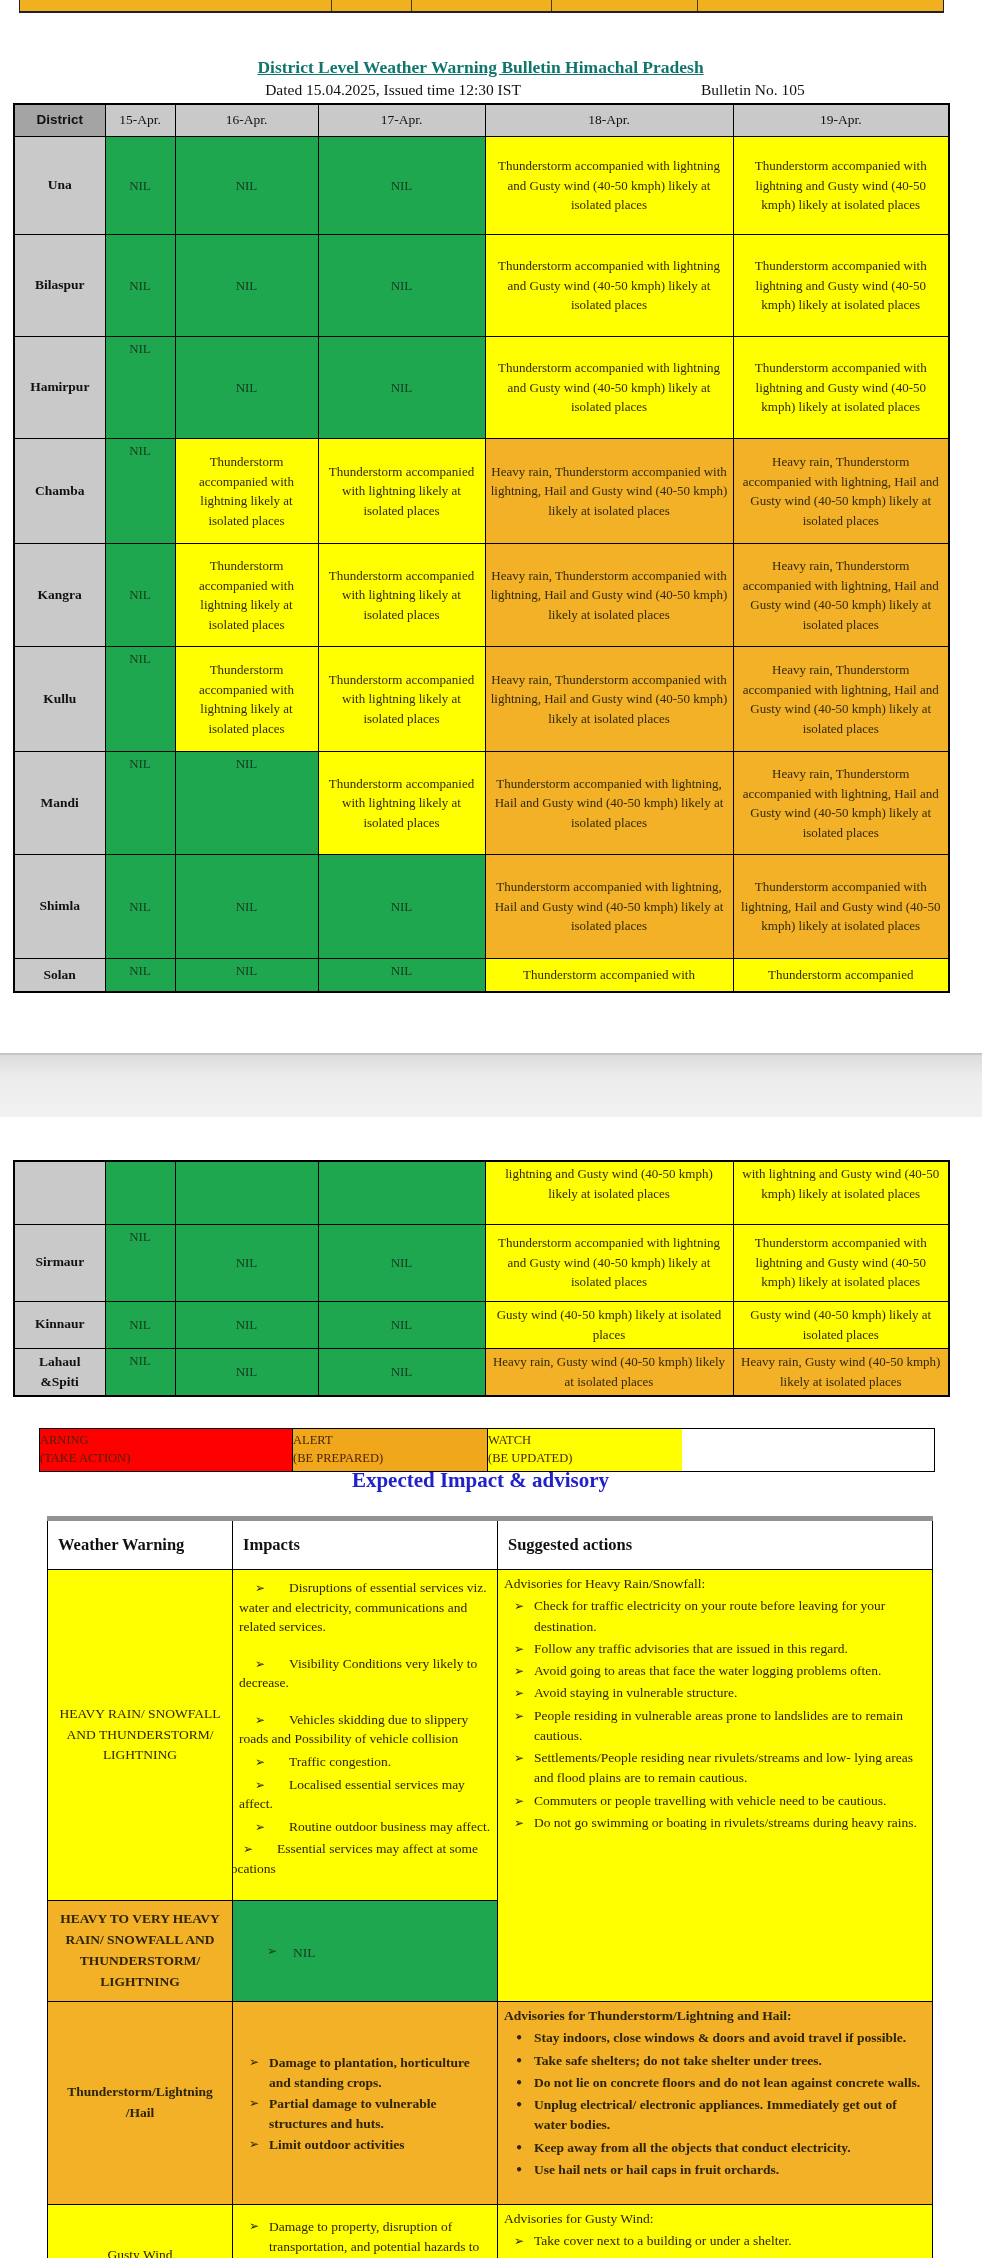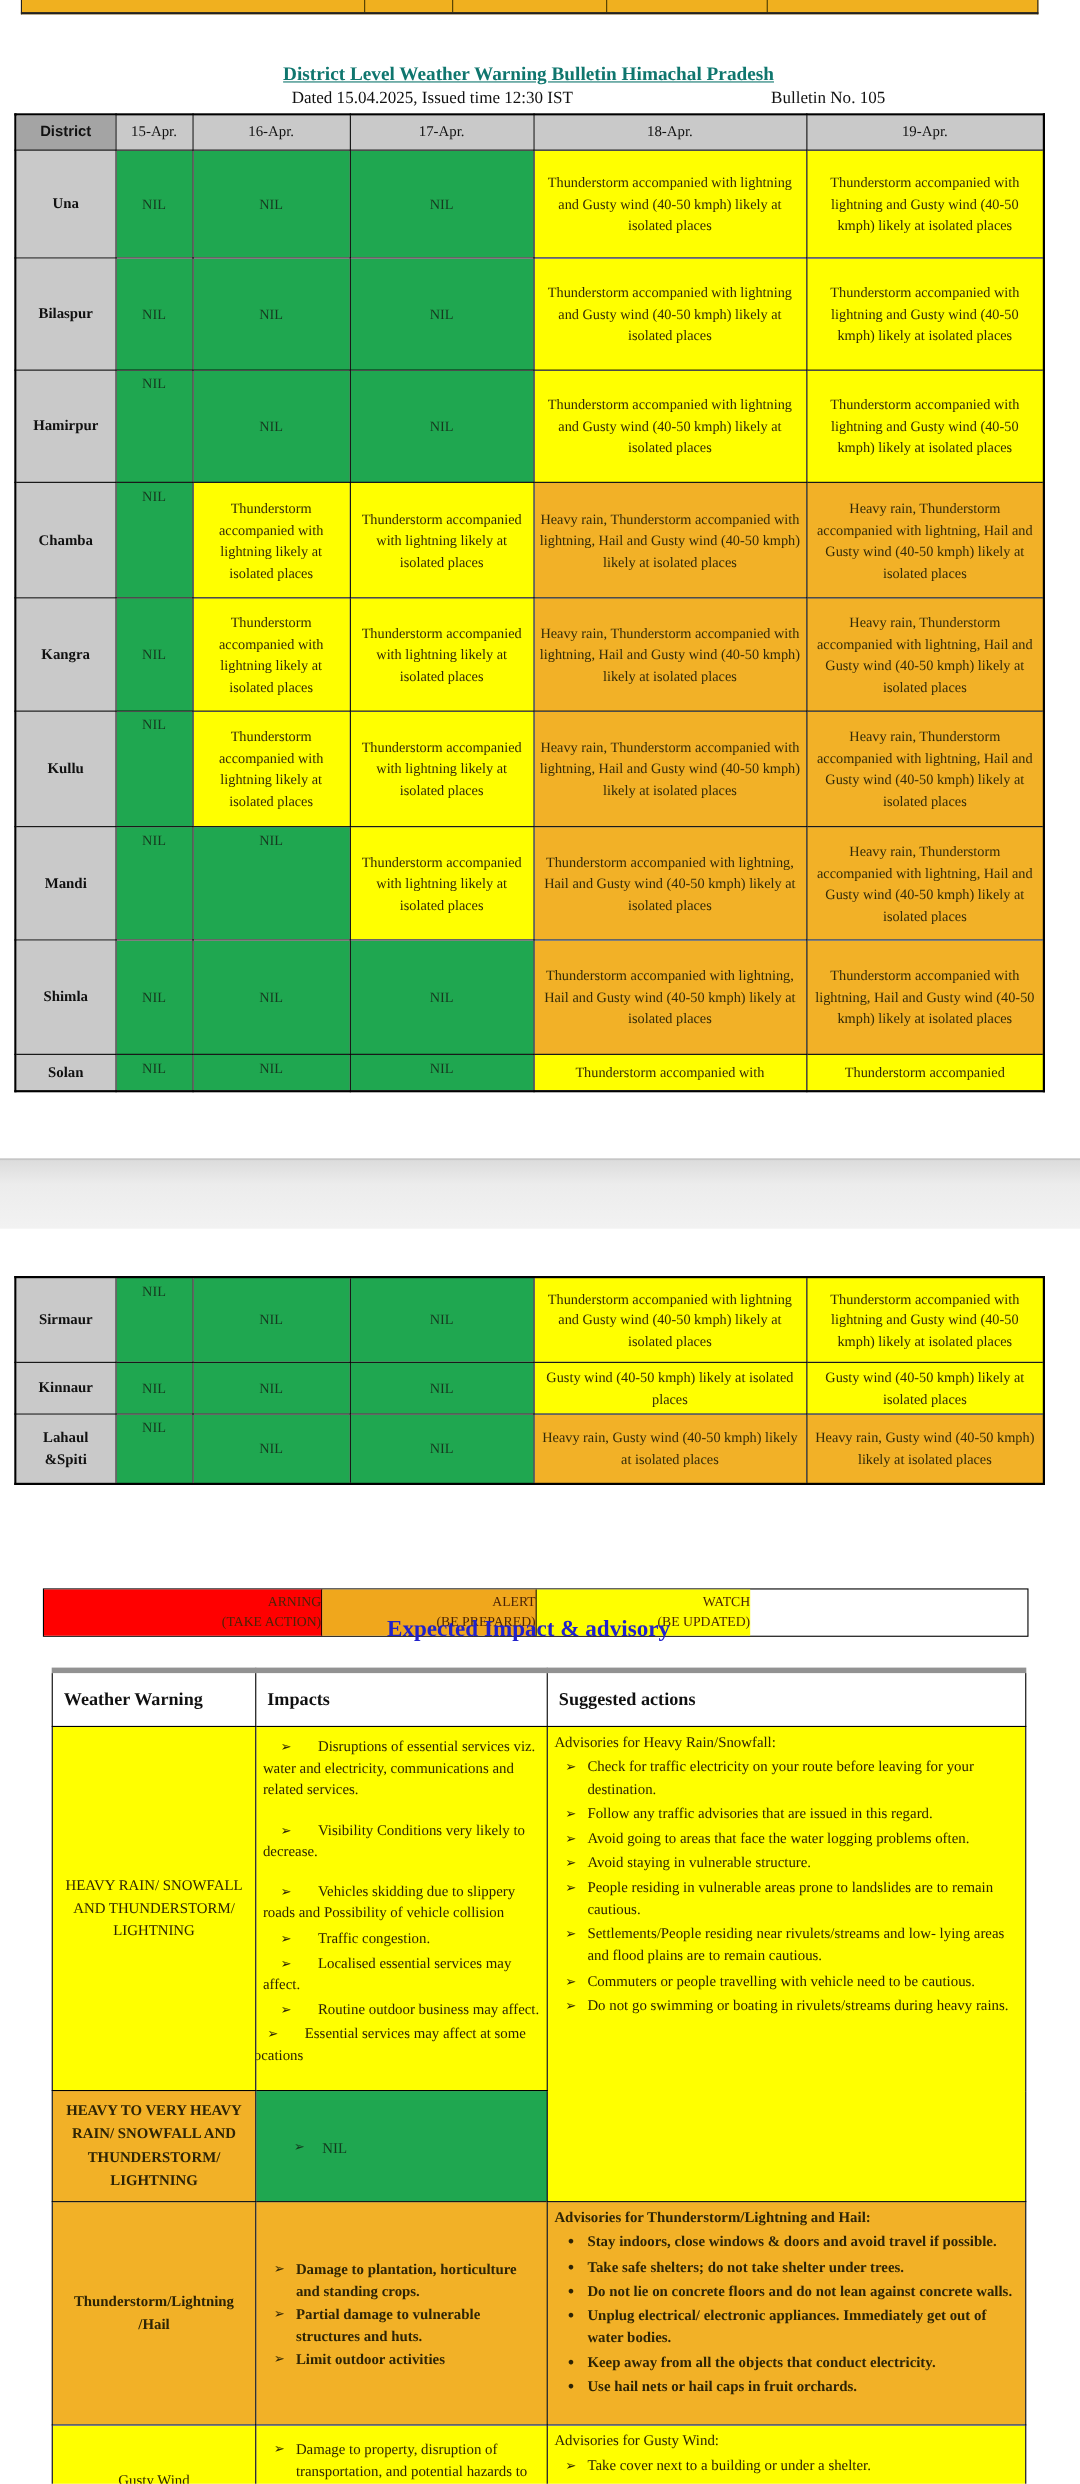--- a/index.html
+++ b/index.html
@@ -34,21 +34,21 @@
   #t1{top:103px;}
   #t2{top:1160px;}
 
   
   .page-band{position:absolute;left:0;top:1053px;width:982px;height:62px;
              background:linear-gradient(180deg,#dcdcdc 0%,#ececec 35%,#f2f2f2 100%);
              border-top:2px solid #c6c6c6;}
 
   
   .legend{position:absolute;left:39px;top:1428px;width:894px;display:flex;border:1px solid #000;
-          text-align:right;font-size:12.5px;line-height:1.4;color:#4a2407;margin-top:16px;}
+          text-align:left;font-size:12.5px;line-height:1.4;color:#4a2407;}
   .legend .cell{padding:3px 0 4px;border-right:1px solid #000;}
   .legend .cell:last-child{border-right:none;}
   .lg0{width:252px;background:#ff0000;}
   .lg1{width:194px;background:#f0a71c;}
   .lg2{width:194px;background:#ffff00;}
   .lg3{width:254px;background:#1fa750;}
 
   .impact-title{position:absolute;left:13px;top:1468px;width:935px;text-align:center;
                 font-size:21px;font-weight:bold;color:#2121cb;}
 
@@ -199,37 +199,45 @@
   <table class="wtable" id="t2">
     <colgroup>
         <col style="width:91px">
         <col style="width:70px">
         <col style="width:143px">
         <col style="width:167px">
         <col style="width:248px">
         <col style="width:216px">
       </colgroup>
     <tbody>
+        <tr style="height:63px">
+      <td class="dist"></td>
+      <td data-level="green"></td>
+      <td data-level="green"></td>
+      <td data-level="green"></td>
+      <td data-level="yellow top">lightning and Gusty wind (40-50 kmph) likely at isolated places</td>
+      <td data-level="yellow top">with lightning and Gusty wind (40-50 kmph) likely at isolated places</td>
+    </tr>
     <tr style="height:77px">
       <td class="dist">Sirmaur</td>
       <td data-level="green top">NIL</td>
       <td data-level="green">NIL</td>
       <td data-level="green">NIL</td>
       <td data-level="yellow">Thunderstorm accompanied with lightning and Gusty wind (40-50 kmph) likely at isolated places</td>
       <td data-level="yellow">Thunderstorm accompanied with lightning and Gusty wind (40-50 kmph) likely at isolated places</td>
     </tr>
     <tr style="height:47px">
       <td class="dist">Kinnaur</td>
       <td data-level="green">NIL</td>
       <td data-level="green">NIL</td>
       <td data-level="green">NIL</td>
       <td data-level="yellow">Gusty wind (40-50 kmph) likely at isolated places</td>
       <td data-level="yellow">Gusty wind (40-50 kmph) likely at isolated places</td>
     </tr>
-    <tr style="height:64px">
+    <tr style="height:48px">
       <td class="dist">Lahaul &amp;Spiti</td>
       <td data-level="green top">NIL</td>
       <td data-level="green">NIL</td>
       <td data-level="green">NIL</td>
       <td data-level="orange">Heavy rain, Gusty wind (40-50 kmph) likely at isolated places</td>
       <td data-level="orange">Heavy rain, Gusty wind (40-50 kmph) likely at isolated places</td>
     </tr>
   </tbody>
     </table>
 

